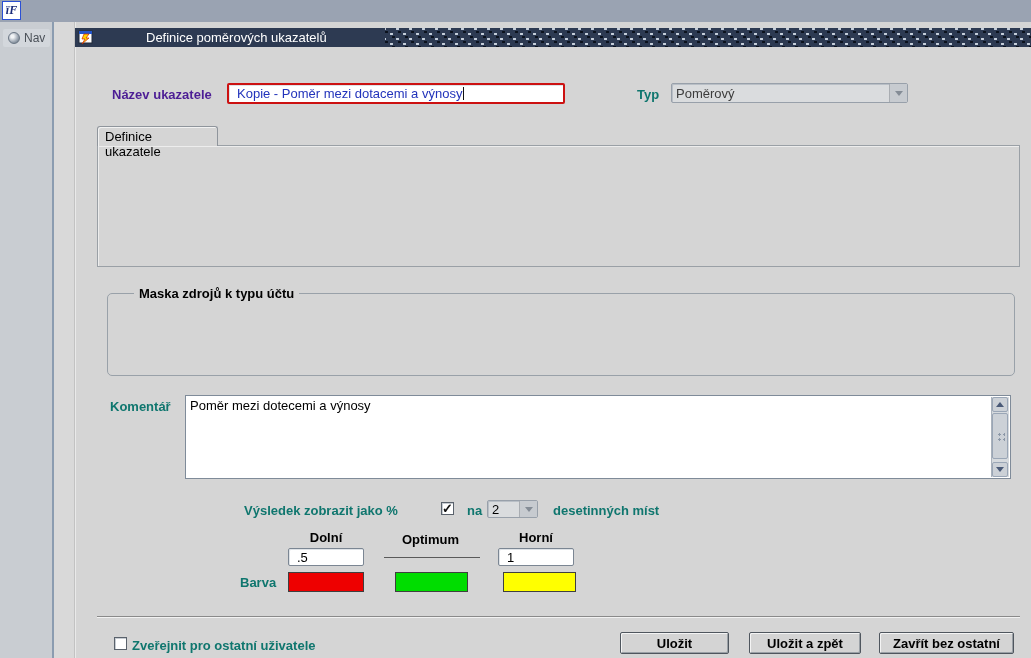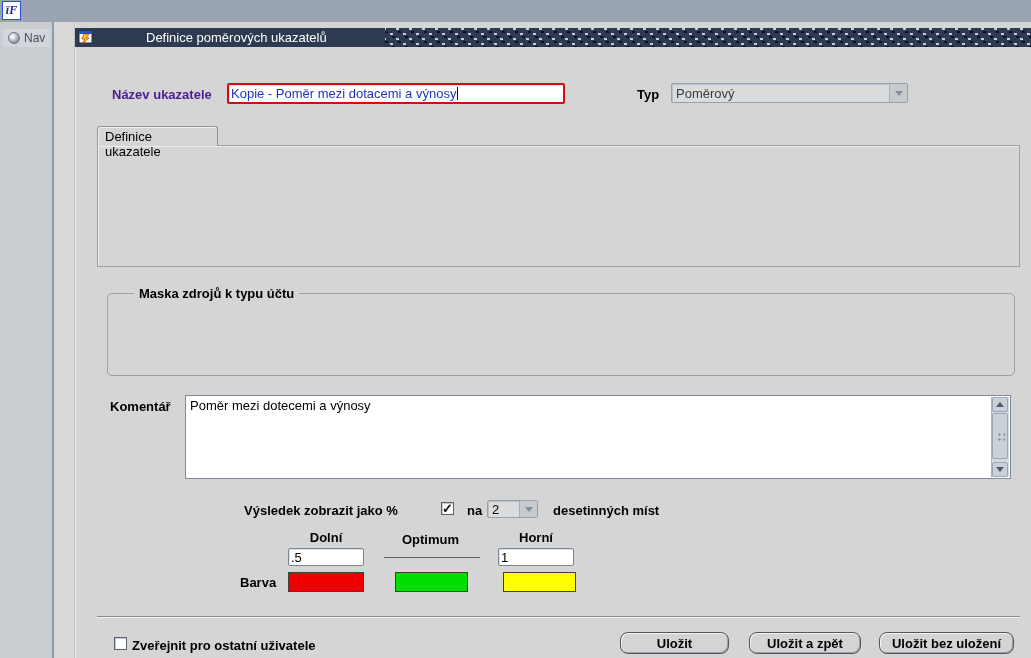--- a/index.html
+++ b/index.html
@@ -28,24 +28,24 @@
   .wtb-pattern{flex:1;align-self:stretch;margin-left:10px;
     background-image:
       radial-gradient(circle, #c7d0dc 1.1px, transparent 1.5px),
       radial-gradient(circle, #0b111c 1.1px, transparent 1.5px),
       radial-gradient(circle, #c7d0dc 1.1px, transparent 1.5px),
       radial-gradient(circle, #0b111c 1.1px, transparent 1.5px);
     background-size:13px 10px;
     background-position:0 1px, 2px 4px, 6px 6px, 8px 9px;}
 
   
-  .lbl{position:absolute;font-size:13px;font-weight:bold;color:#000000;white-space:nowrap;}
+  .lbl{position:absolute;font-size:13px;font-weight:bold;color:#0f766e;white-space:nowrap;}
   .lbl-blue{color:#4c1d95;}
   .field{position:absolute;box-sizing:border-box;background:#fff;border:1px solid #7b8693;border-radius:2px;
-    font-family:"Liberation Sans",sans-serif;font-size:13px;color:#000;padding:1px 2px;outline:none;
+    font-family:"Liberation Sans",sans-serif;font-size:13px;color:#000;padding:1px 8px;outline:none;
     box-shadow:inset 1px 1px 0 #dfe3e7;}
   .textbox-like{display:flex;align-items:center;}
   .caret{display:inline-block;width:1px;height:13px;background:#111;margin-left:1px;vertical-align:middle;}
   .dropdown{position:absolute;box-sizing:border-box;background:#dadcde;border:1px solid #98a0aa;border-radius:2px;
     box-shadow:inset 1px 1px 0 #b9bfc6;display:flex;align-items:center;}
   .dropdown .dd-text{font-size:13px;color:#3c3c3c;padding-left:4px;flex:1;white-space:nowrap;overflow:hidden;}
   .dd-btn{width:17px;align-self:stretch;background:#c7cbd0;border-left:1px solid #a9adb2;display:flex;align-items:center;justify-content:center;}
   .dd-arrow{width:0;height:0;border-left:4px solid transparent;border-right:4px solid transparent;border-top:5px solid #848c96;}
 
   .checkbox{position:absolute;width:13px;height:13px;background:#fff;border:1px solid #5a626c;box-sizing:border-box;
@@ -80,21 +80,21 @@
   .sb-tri-up{width:0;height:0;border-left:4px solid transparent;border-right:4px solid transparent;border-bottom:5px solid #4a5a78;}
   .sb-tri-down{width:0;height:0;border-left:4px solid transparent;border-right:4px solid transparent;border-top:5px solid #4a5a78;}
   .sb-thumb{position:absolute;left:0;top:16px;width:16px;height:46px;background:#ccd1d7;border:1px solid #9aa6b6;box-sizing:border-box;border-radius:2px;}
   .sb-dots{position:absolute;left:4px;top:18px;width:8px;height:9px;
     background-image:radial-gradient(circle,#8b97a7 1px,transparent 1.3px);background-size:5px 5px;}
 
   .hline{position:absolute;height:0;border-top:1px solid #5a5a5a;}
   .swatch{position:absolute;box-sizing:border-box;border:1px solid #3f3f3f;}
   .sep-bottom{position:absolute;left:97px;top:616px;width:923px;height:0;border-top:1px solid #8a8a8a;box-shadow:0 1px 0 #f2f2f2;}
 
-  .btn{position:absolute;box-sizing:border-box;height:22px;background:#d4d4d4;border:1px solid #4f565e;border-radius:8px;
+  .btn{position:absolute;box-sizing:border-box;height:22px;background:#d4d4d4;border:1px solid #4f565e;border-radius:2px;
     box-shadow:inset 1px 1px 0 #f4f4f4, inset -1px -1px 0 #9aa0a6;
     font-family:"Liberation Sans",sans-serif;font-size:13px;font-weight:bold;color:#000;
     display:flex;align-items:center;justify-content:center;cursor:default;}
 </style>
 </head>
 <body>
 
 <div id="page">
 
   <div class="titlebar">
@@ -259,15 +259,15 @@
   <div class="swatch" style="left: 288px; top: 572px; width: 76px; height: 20px; background-color: rgb(238, 0, 0);"></div>
   <div class="swatch" style="left: 395px; top: 572px; width: 73px; height: 20px; background-color: rgb(0, 221, 0);"></div>
   <div class="swatch" style="left: 503px; top: 572px; width: 73px; height: 20px; background-color: rgb(255, 255, 0);"></div>
 
   <div class="sep-bottom"></div>
   <div class="checkbox" style="left:114px;top:637px;"></div>
   <div class="lbl" style="left:132px;top:638px;">Zveřejnit pro ostatní uživatele</div>
 
   <div class="btn" style="left:620px;top:632px;width:109px;">Uložit</div>
   <div class="btn" style="left:749px;top:632px;width:112px;">Uložit a zpět</div>
-  <div class="btn" style="left:879px;top:632px;width:135px;">Uložit bez uložení</div>
+  <div class="btn" style="left:879px;top:632px;width:135px;">Zavřít bez ostatní</div>
 
 </div>
 
 </body></html>

